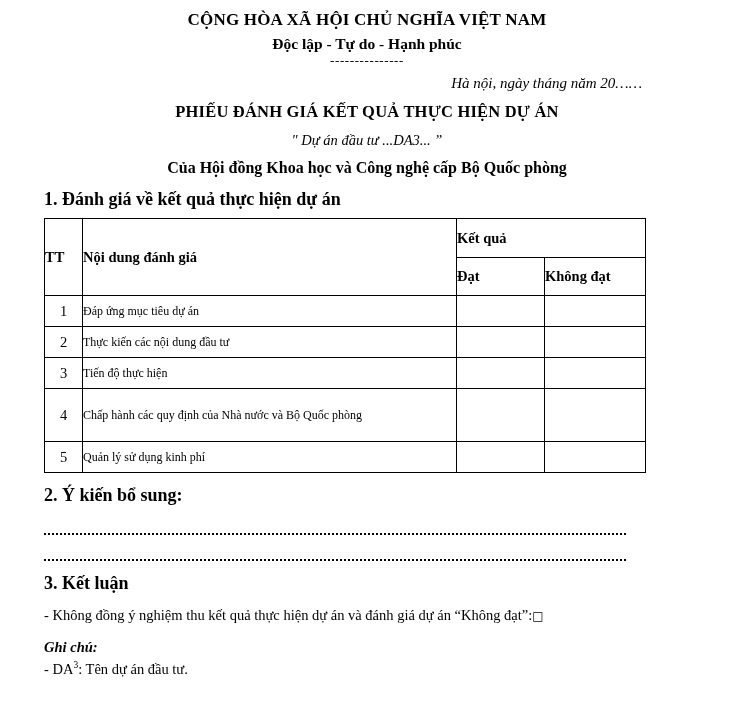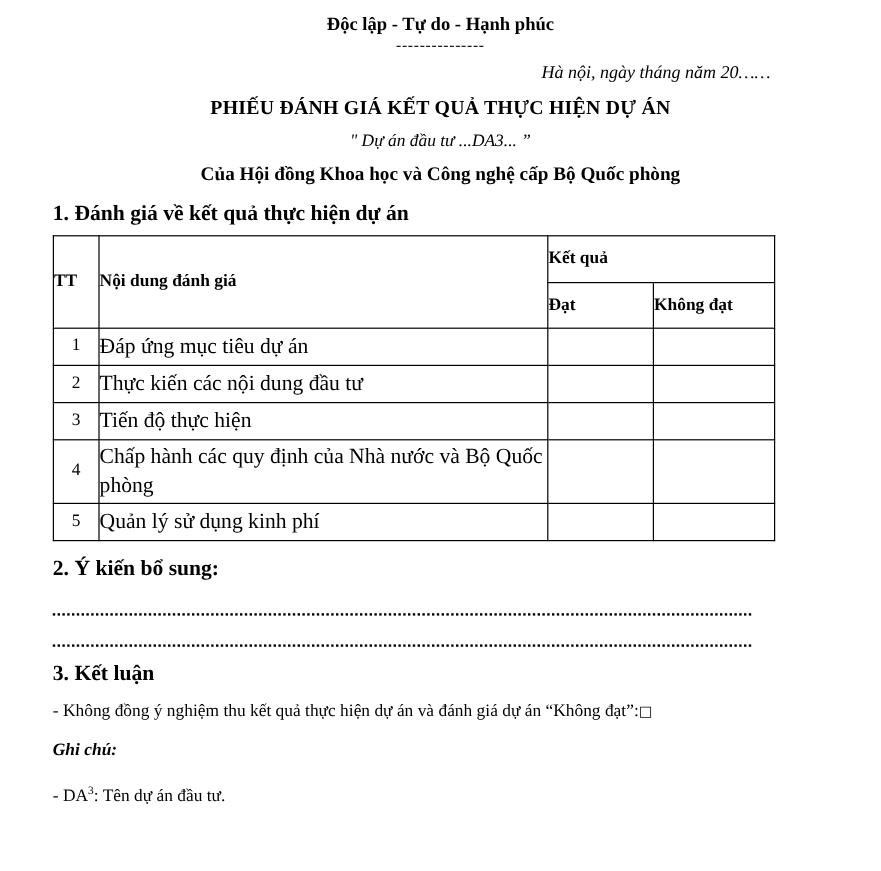--- a/index.html
+++ b/index.html
@@ -108,21 +108,21 @@
   .th-tt { height: 75px; }
   .th-ketqua { height: 38px; }
   .th-sub { height: 37px; }
 
   .row-cell-num {
     text-align: center;
     font-size: 14.5px;
     vertical-align: middle;
   }
   .row-cell-text {
-    font-size: 18px;
+    font-size: 12px;
     vertical-align: middle;
     padding: 6px 0 6px 6px;
     line-height: 1.32;
   }
   .row-h1 { height: 31px; }
   .row-h2 { height: 53px; }
 
   
   .dotline {
     margin-left: 44px;
@@ -150,33 +150,34 @@
   .note-heading {
     font-size: 14.5px;
     font-weight: bold;
     font-style: italic;
     margin-left: 44px;
     margin-top: 15px;
   }
   .note-item {
     font-size: 14.5px;
     margin-left: 44px;
-    margin-top: 21px;
+    margin-top: 4px;
   }
   .note-item sup {
     font-size: 9.5px;
     vertical-align: super;
   }
 </style>
 </head>
 <body>
 
 <div class="page">
 
   <div class="national-header">
+    <div class="nation-line">CỘNG HÒA XÃ HỘI CHỦ NGHĨA VIỆT NAM</div>
     <div class="motto-line">Độc lập - Tự do - Hạnh phúc</div>
     <div class="dash-sep">---------------</div>
   </div>
 
   <div class="date-line">Hà nội, ngày  tháng  năm 20……</div>
 
   <div class="doc-title">PHIẾU ĐÁNH GIÁ KẾT QUẢ THỰC HIỆN DỰ ÁN</div>
   <div class="doc-subtitle">" Dự án đầu tư ...DA3... ”</div>
   <div class="doc-council">Của Hội đồng Khoa học và Công nghệ cấp Bộ Quốc phòng</div>
 

